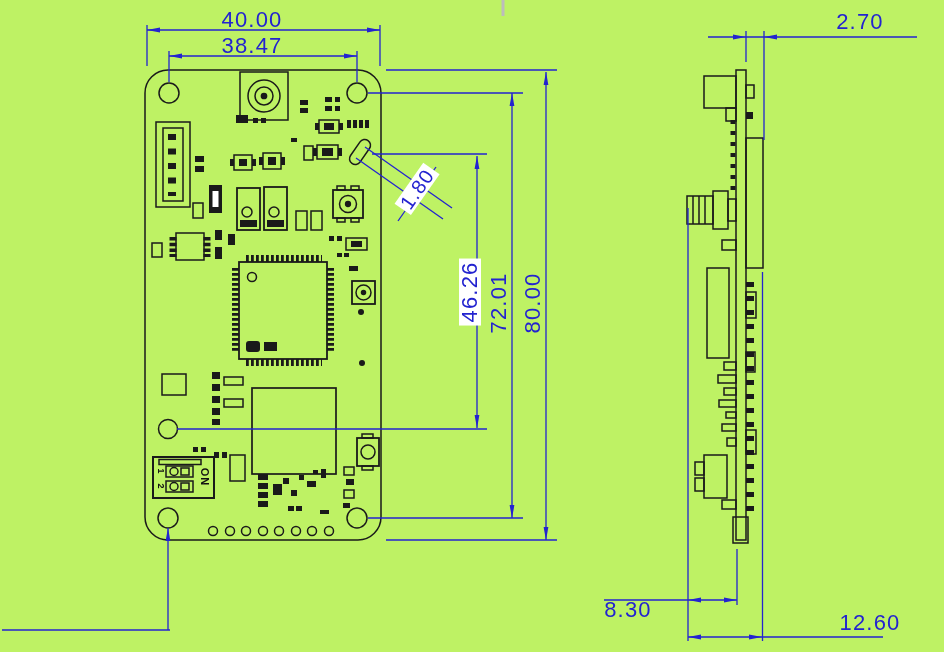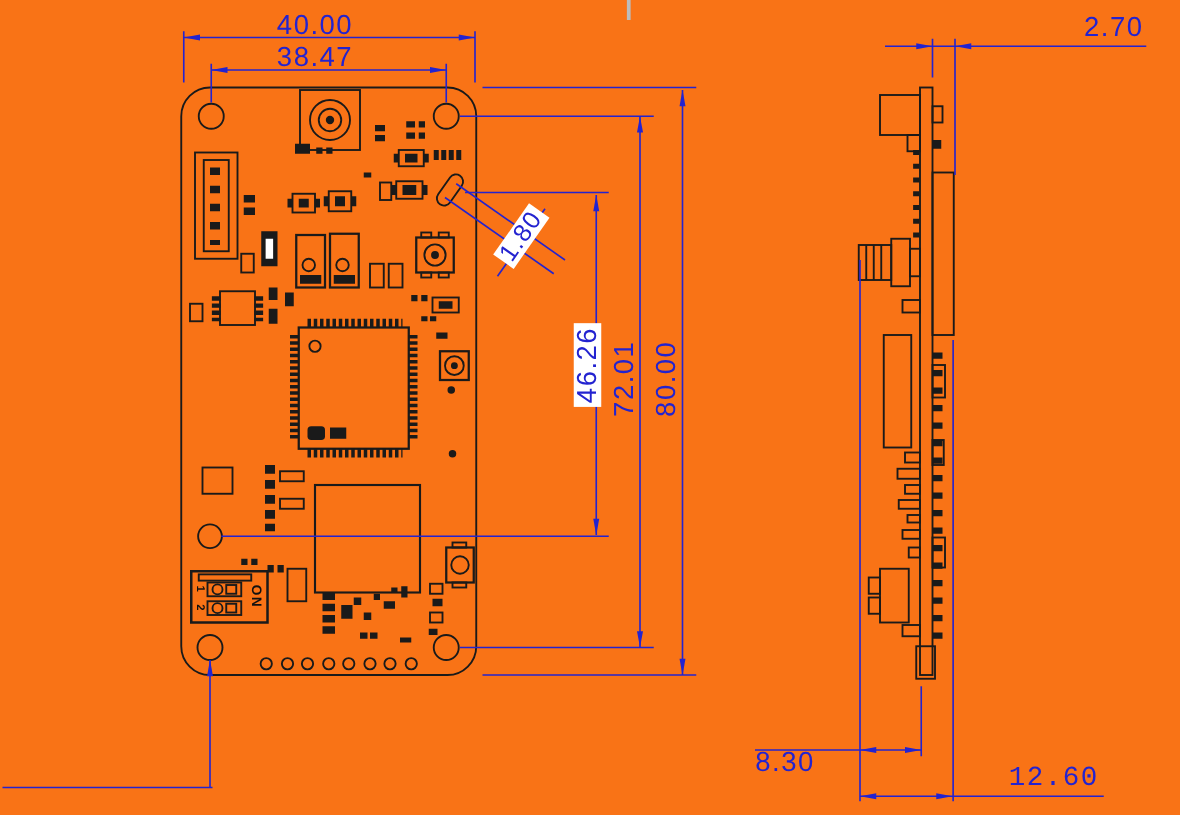--- a/index.html
+++ b/index.html
@@ -1,16 +1,16 @@
 <!DOCTYPE html>
 <html><head>
 <meta charset="utf-8">
 <style>
   html,body{margin:0;padding:0;background:#ffffff;}
-  #stage{position:relative;width:944px;height:652px;background:#f97316;overflow:hidden;
+  #stage{position:relative;width:944px;height:652px;background:#bef264;overflow:hidden;
          font-family:"Liberation Sans", sans-serif;}
   #linework{position:absolute;left:0;top:0;}
   .dim{position:absolute;color:#2323d0;font-size:22px;letter-spacing:1.2px;
        white-space:nowrap;transform:translate(-50%,-50%);line-height:1;}
   .dim.rot90{transform:translate(-50%,-50%) rotate(-90deg);}
   .dim.rot55{transform:translate(-50%,-50%) rotate(-55deg);}
   .dim.bgw{background:#fff;padding:0 3px;}
   .callout{position:absolute;left:6px;top:602px;color:#2323d0;font-size:23px;
            letter-spacing:1px;line-height:1;transform:none;}
   .callout .sym{font-size:27px;font-style:italic;font-weight:300;margin-right:2px;}
@@ -328,21 +328,21 @@
 </svg>
 
   <div class="dim" style="left:252px;top:20px;">40.00</div>
   <div class="dim" style="left:252px;top:46px;">38.47</div>
   <div class="dim rot90" style="left:533px;top:303px;">80.00</div>
   <div class="dim rot90" style="left:499px;top:303px;">72.01</div>
   <div class="dim rot90 bgw" style="left:470px;top:292px;">46.26</div>
   <div class="dim rot55 bgw" style="left:417px;top:189px;font-size:20px;">1.80</div>
 
 
-  <div class="dim" style="left:891px;top:22px;">2.70</div>
+  <div class="dim" style="left:860px;top:22px;">2.70</div>
   <div class="dim" style="left:628px;top:610px;text-align:right;">8.30</div>
-  <div class="dim" style="left:843px;top:623px;font-family:Liberation Mono, monospace;">12.60</div>
+  <div class="dim" style="left:870px;top:623px;">12.60</div>
 
   <div class="silk on" style="left:204px;top:477px;">ON</div>
   <div class="silk num" style="left:160px;top:471px;">1</div>
   <div class="silk num" style="left:160px;top:486px;">2</div>
 
 </div>
 
 </body></html>

